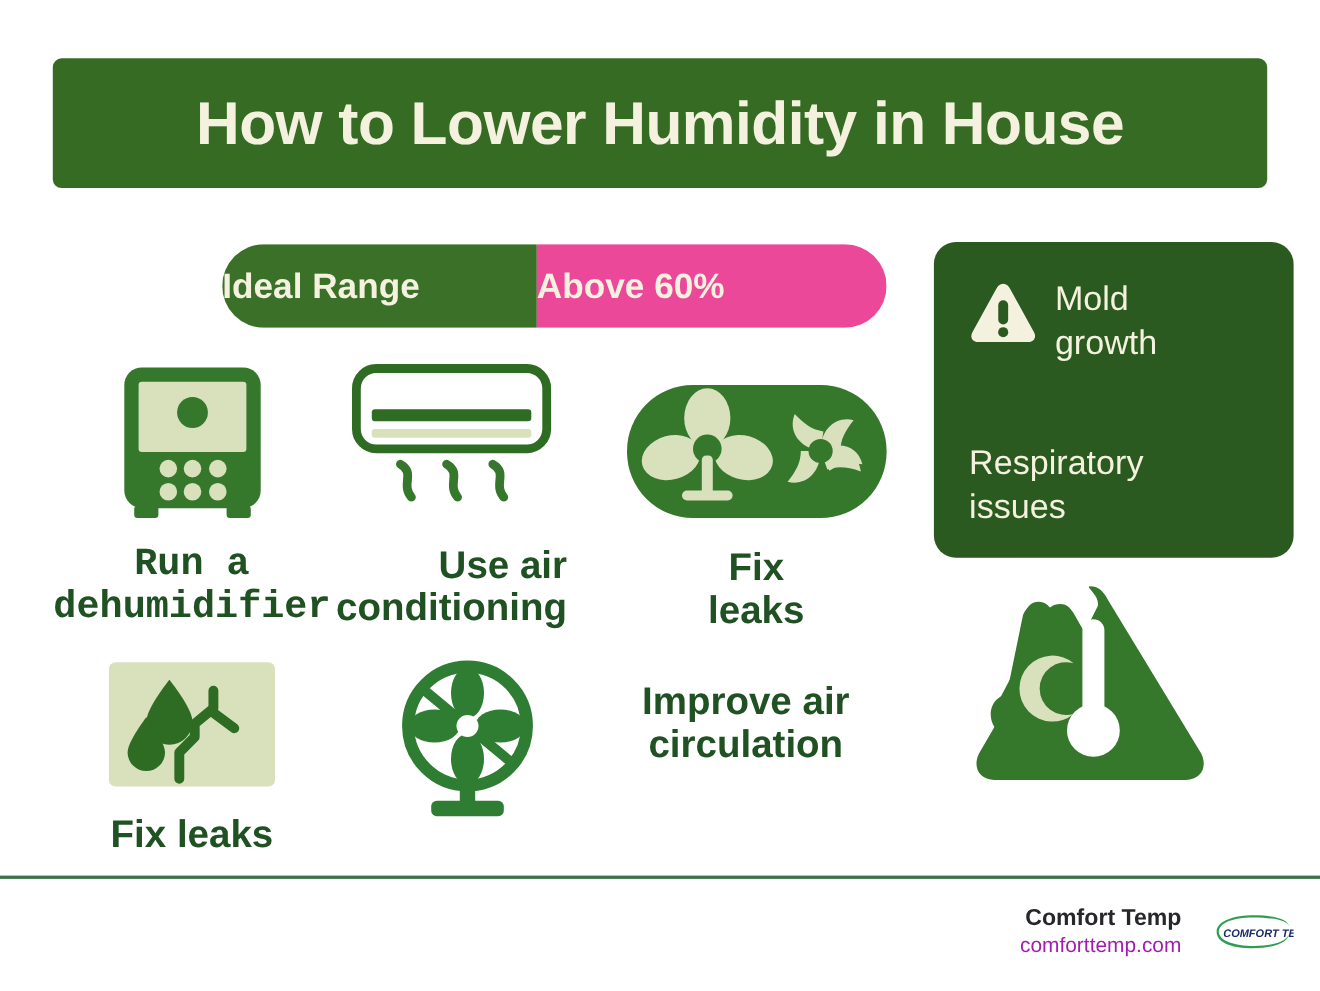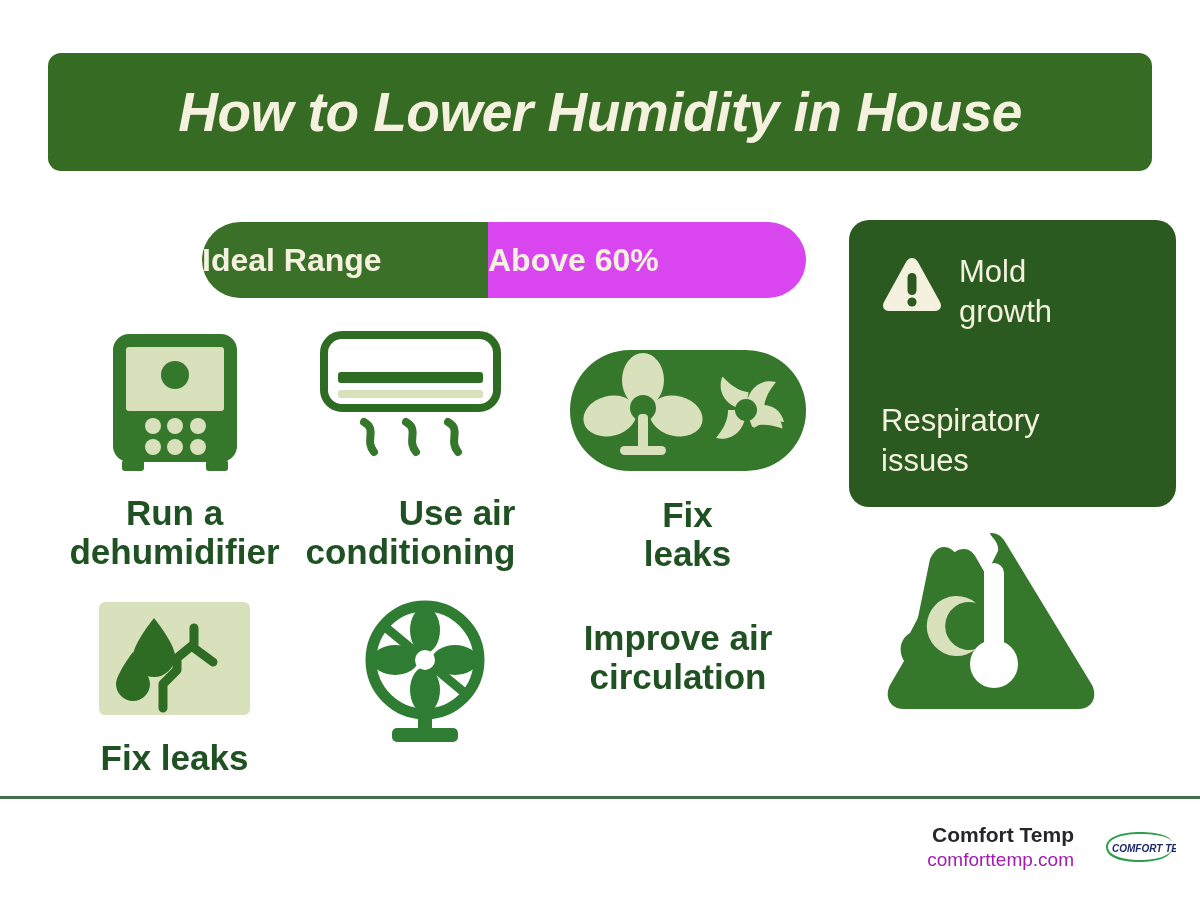--- a/index.html
+++ b/index.html
@@ -8,36 +8,36 @@
     background:#ffffff;
     font-family:"Liberation Sans","DejaVu Sans",sans-serif;
     overflow:hidden;
     position:relative;
   }
   .page{position:relative;width:1200px;height:901px;}
 
   
   .title-banner{
     position:absolute;left:48px;top:53px;width:1104px;height:118px;
-    background:#356B23;border-radius:13px;
-    display:flex;align-items:center;justify-content:center;font-style:italic;
+    background:#356B23;border-radius:8px;
+    display:flex;align-items:center;justify-content:center;
   }
   .title-text{
     color:#F4F2DF;font-size:55px;font-weight:bold;letter-spacing:-0.5px;
     line-height:1;white-space:nowrap;
   }
 
   
   .toggle{
     position:absolute;left:202px;top:222px;width:604px;height:76px;
     border-radius:38px;overflow:hidden;display:flex;
   }
   .seg{display:flex;align-items:center;justify-content:flex-start;height:100%;}
   .seg-left{flex:0 0 286px;background:#3B7029;}
-  .seg-right{flex:1;background:#d946ef;}
+  .seg-right{flex:1;background:#ec4899;}
   .seg-label{color:#F4F2DF;font-size:32px;font-weight:bold;white-space:nowrap;}
 
   
   .warn-card{
     position:absolute;left:849px;top:220px;width:303px;height:263px;
     background:#2B5A20;border-radius:20px;padding:12px;
   }
   .warn-row{
     position:absolute;left:32px;top:32px;display:flex;align-items:flex-start;gap:16px;
   }
@@ -52,21 +52,21 @@
 
   
   .cell{position:absolute;display:flex;flex-direction:column;align-items:center;}
   .cell-label{
     color:#1F5122;font-weight:bold;text-align:center;line-height:1.12;
     white-space:pre-line;
   }
 
   
   .c-dehum{left:62px;top:330px;width:225px;}
-  .c-dehum .cell-label{font-size:35px;margin-top:14px;}
+  .c-dehum .cell-label{font-size:35px;margin-top:14px;font-family:Liberation Mono, monospace;}
   
   .c-ac{left:298px;top:330px;width:225px;}
   .c-ac .cell-label{font-size:35px;margin-top:14px;text-align:right;}
   
   .c-fans{left:560px;top:348px;width:255px;}
   .c-fans .cell-label{font-size:35px;margin-top:18px;}
   
   .c-leaks{left:62px;top:600px;width:225px;}
   .c-leaks .cell-label{font-size:35px;margin-top:12px;}
   

